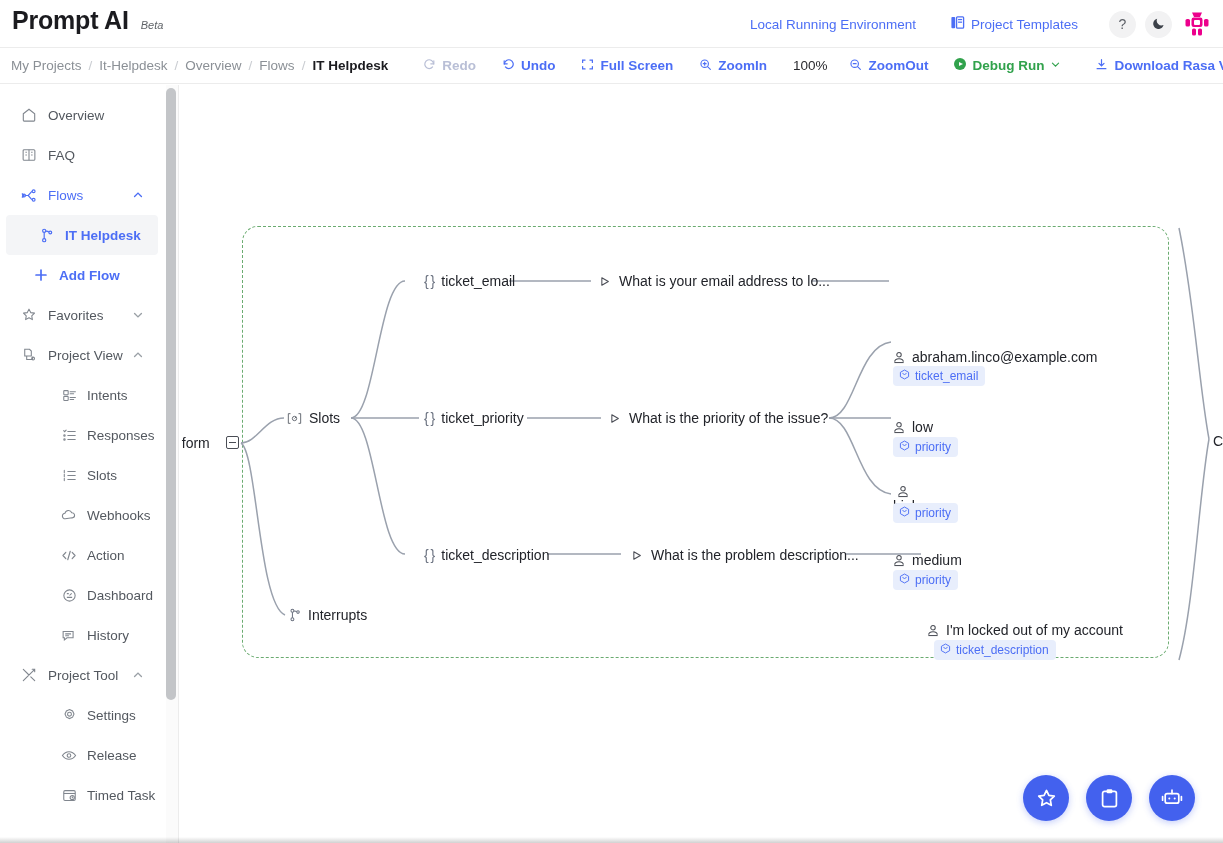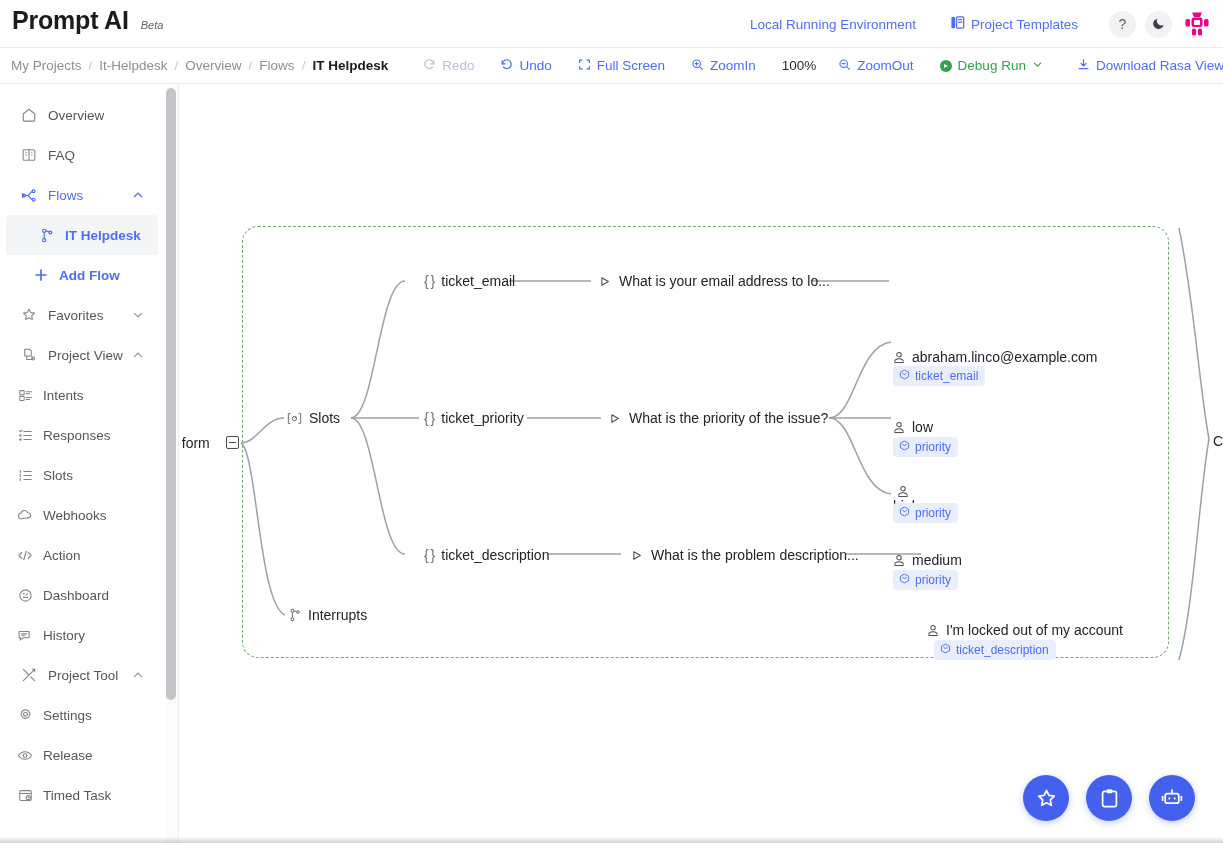--- a/index.html
+++ b/index.html
@@ -41,22 +41,22 @@
     position:absolute; left:0; top:48px; width:1223px; height:36px;
     border-bottom:1px solid #ececec; display:flex; align-items:center;
   }
   .crumbs { display:flex; align-items:center; margin-left:11px; font-size:13.5px; }
   .crumb { color:#8b9096; cursor:pointer; white-space:nowrap; }
   .crumb.active { color:#1b1b1f; font-weight:600; cursor:default; }
   .crumb-sep { color:#c9ccd1; margin:0 7px; }
 
   .tb-actions { display:flex; align-items:center; margin-left:35px; gap:0; }
   .tb-item {
-    display:flex; align-items:center; gap:6px; font-size:13.5px;
-    color:#4c6ef5; cursor:pointer; margin-right:26px; white-space:nowrap;
+    display:flex; align-items:flex-start; gap:6px; font-size:13.5px;
+    color:#4c6ef5; cursor:pointer; margin-right:26px; white-space:nowrap;font-weight:bold;
   }
   .tb-item.disabled { color:#b9bfd6; cursor:default; }
   .tb-zoomval { font-size:13.5px; color:#2b2b2f; margin-right:22px; }
   .tb-item.debug { color:#31a24c; margin-right:34px; }
   .dot-play { width:12px; height:12px; border-radius:50%; background:#31a24c;
     display:inline-flex; align-items:center; justify-content:center; }
   .dot-play::after { content:""; border-left:4px solid #fff; border-top:2.5px solid transparent;
     border-bottom:2.5px solid transparent; margin-left:1px; }
 
   
@@ -66,21 +66,21 @@
   }
   .side-scroll { position:absolute; left:0; top:0; width:166px; padding-top:10px; }
   .nav-row {
     display:flex; align-items:center; height:40px; padding-left:20px; cursor:pointer;
     font-size:13.5px; color:#53585f; position:relative;
   }
   .nav-row .ic { width:18px; display:flex; align-items:center; justify-content:center;
      margin-right:10px; color:#80868e; flex:0 0 18px; }
   .nav-row.group-open { color:#4c6ef5; }
   .nav-row.group-open .ic { color:#4c6ef5; }
-  .nav-row.sub { padding-left:16px; }
+  .nav-row.sub { padding-left:60px; }
   .nav-row.sub .ic { margin-right:9px; }
   .nav-row.selected { background:#f4f5f7; color:#4c6ef5; font-weight:600; border-radius:4px;
      margin:0 8px 0 6px; padding-left:32px; }
   .nav-row.selected .ic { color:#4c6ef5; }
   .nav-row.addflow { color:#4c6ef5; font-weight:600; padding-left:32px; }
   .nav-row.addflow .ic { color:#4c6ef5; }
   .chev { position:absolute; right:22px; color:#9aa0a6; font-size:10px; display:flex; }
   .nav-row.group-open .chev { color:#4c6ef5; }
 
   .side-sb {

